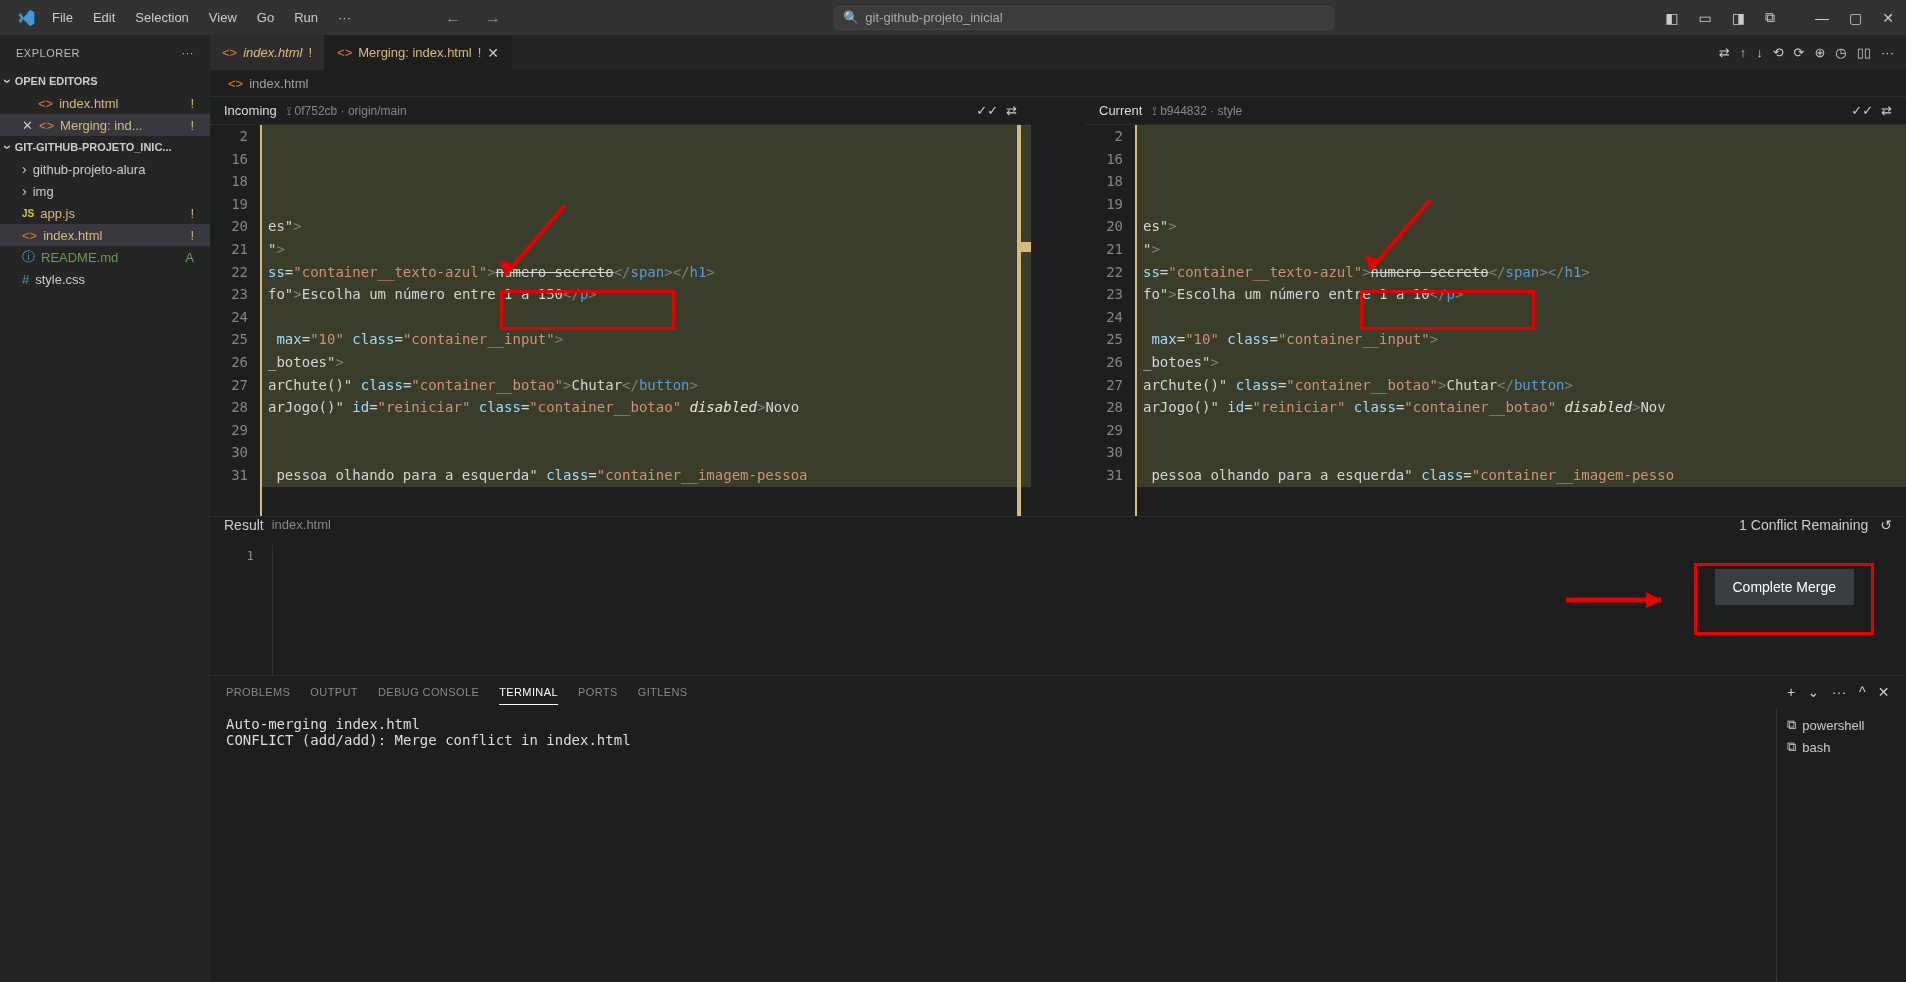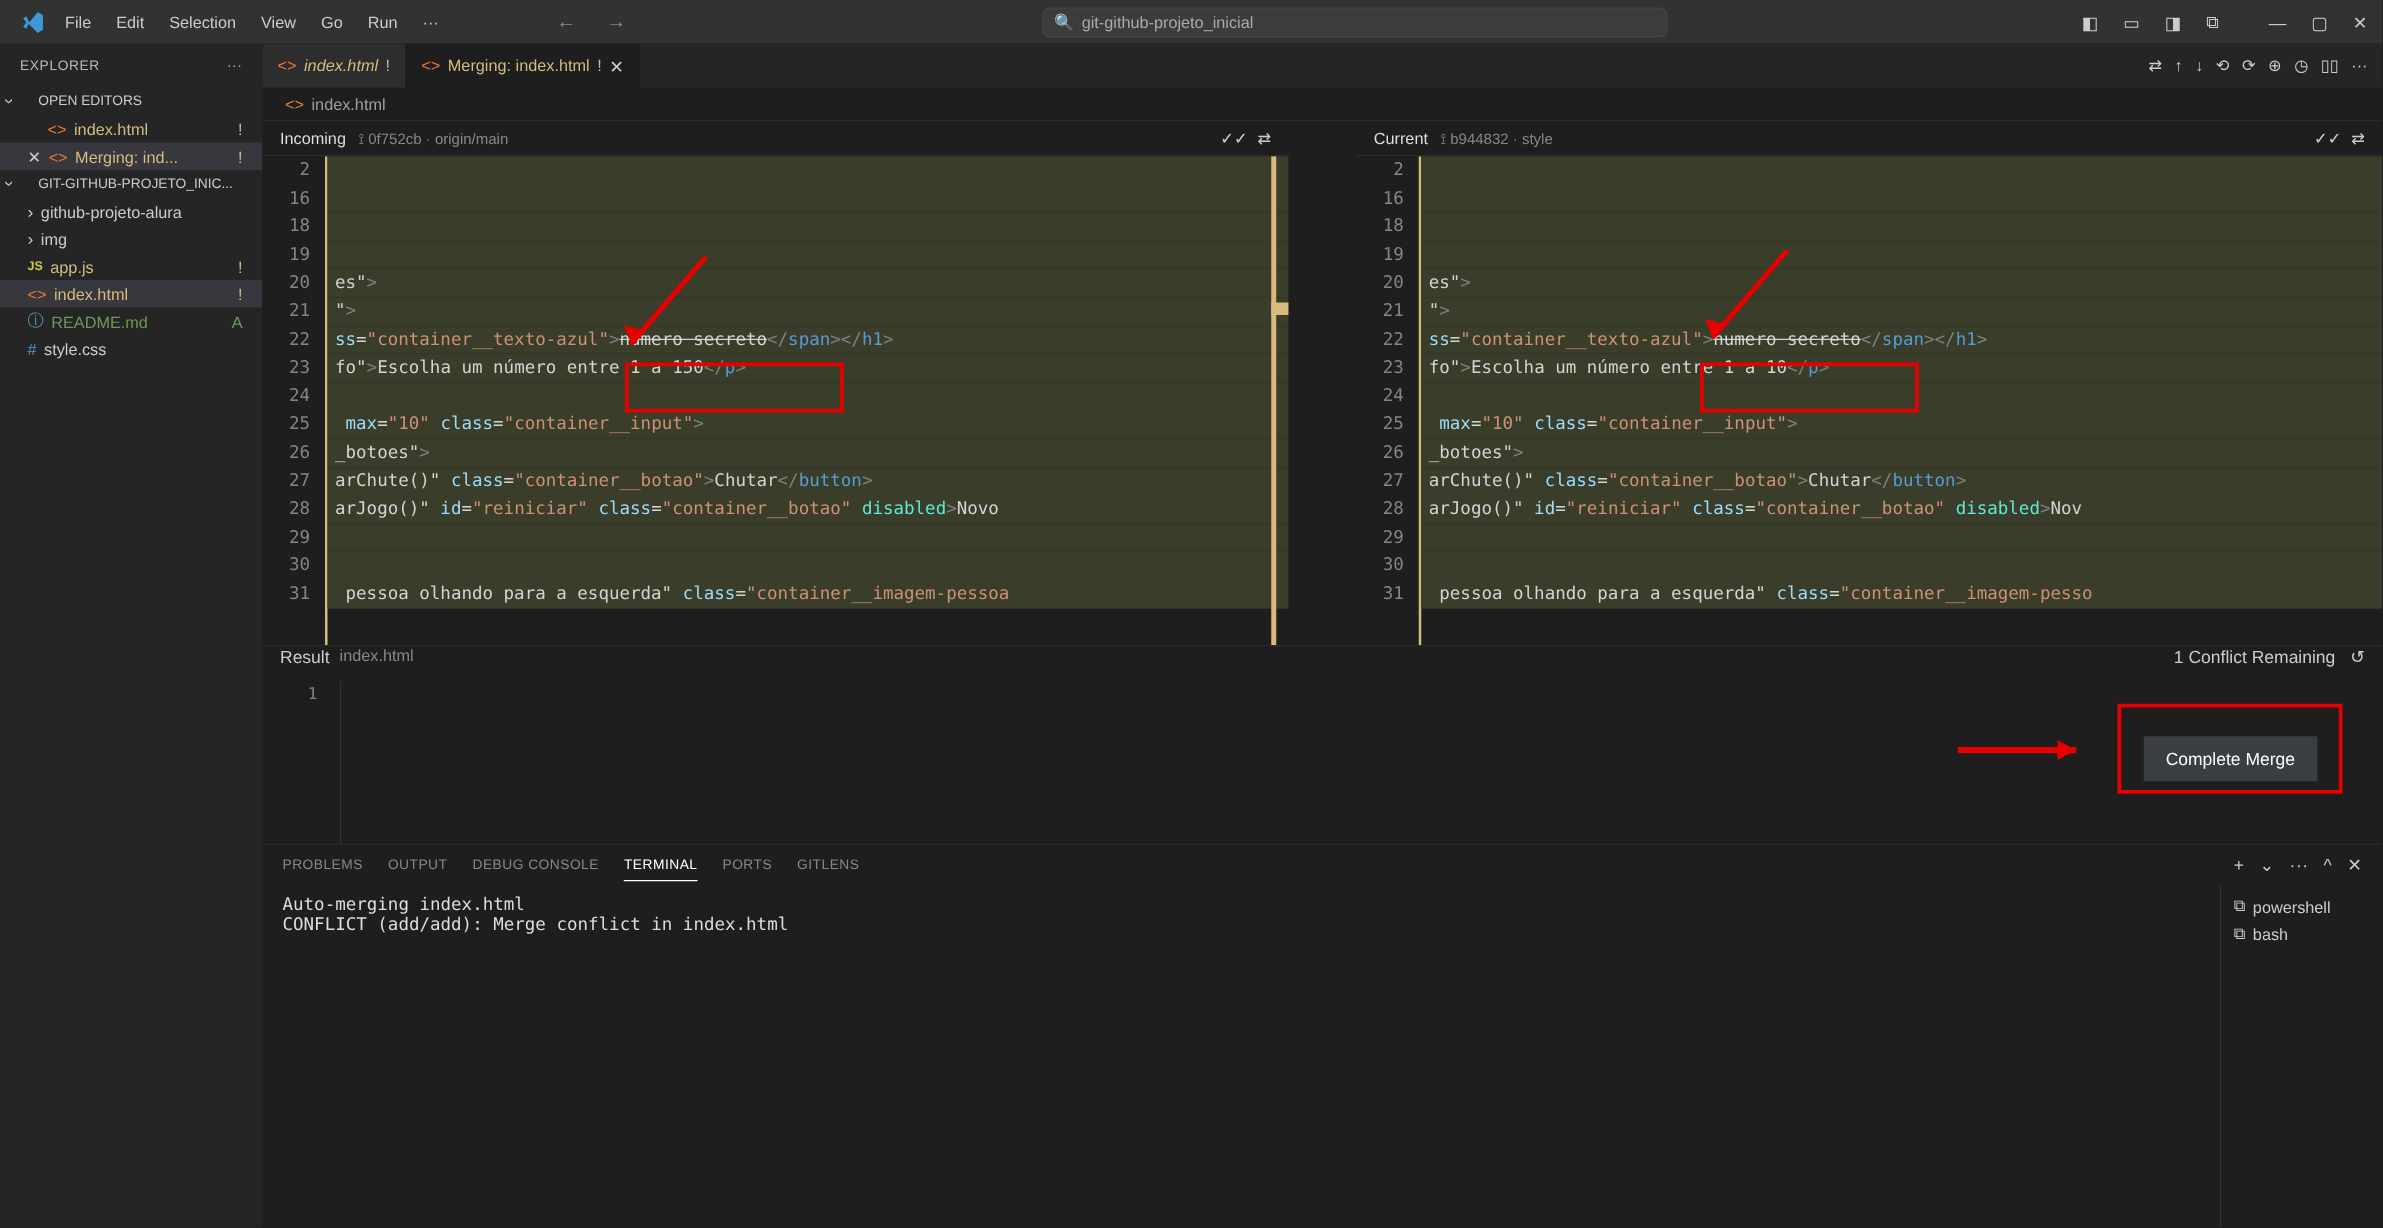--- a/index.html
+++ b/index.html
@@ -16,21 +16,21 @@
 .titlebar .search-box { width: 500px; height: 24px; background: #3c3c3c; border: 1px solid #454545; border-radius: 6px; display: flex; align-items: center; padding: 0 8px; color: #aaa; font-size: 13px; }
 .titlebar .win-controls { display: flex; gap: 12px; align-items: center; }
 .titlebar .win-icon { color: #ccc; font-size: 14px; padding: 4px; }
 
 
 .main { display: flex; height: calc(982px - 35px); }
 
 
 .sidebar { width: 210px; background: #252526; display: flex; flex-direction: column; }
 .sidebar-header { height: 35px; display: flex; align-items: center; justify-content: space-between; padding: 0 16px; font-size: 11px; letter-spacing: 0.5px; color: #bbb; }
-.section-header { display: flex; align-items: center; gap: 20px; padding: 3px 6px; font-size: 11px; font-weight: normal; cursor: pointer; }
+.section-header { display: flex; align-items: center; gap: 4px; padding: 3px 6px; font-size: 11px; font-weight: bold; cursor: pointer; }
 .file-tree { flex: 1; overflow: hidden; }
 .tree-item { display: flex; align-items: center; gap: 6px; padding: 2px 8px 2px 22px; font-size: 13px; cursor: pointer; height: 22px; }
 .tree-item.indent { padding-left: 30px; }
 .tree-item.nested { padding-left: 38px; }
 .tree-item .badge { margin-left: auto; padding-right: 8px; }
 .tree-item.modified { color: #d7ba7d; }
 .tree-item.added { color: #6a9955; }
 .sidebar-footer { }
 .footer-section { padding: 4px 8px; font-size: 11px; font-weight: bold; border-top: 1px solid #3c3c3c; cursor: pointer; display:flex; align-items:center; gap:4px;}
 
@@ -60,37 +60,37 @@
 .code { flex: 1; position: relative; border-left: 2px solid #d7ba7d; }
 .code .line { height: 22.6px; line-height: 22.6px; white-space: pre; padding-left: 6px; }
 .code .line.hl { background: #3a3d29; }
 .pane-divider { width: 4px; background: #1e1e1e; }
 
 
 .s-attr { color: #9cdcfe; }
 .s-val { color: #ce9178; }
 .s-tag { color: #569cd6; }
 .s-txt { color: #d4d4d4; }
-.s-kw { color: #5eead4; }
+.s-kw { color: #e5e5e5; font-style: italic; }
 .s-gray { color: #808080; }
 
 
 .redbox { position: absolute; border: 3px solid #e60000; pointer-events: none; z-index: 50; }
 .redarrow { position: absolute; z-index: 50; }
 
 
 .result-panel { border-top: 1px solid #2a2d2e; }
 .result-header { height: 28px; display: flex; padding: 0 14px; font-size: 14px; }
 .result-header .fname { color: #888; margin-left: 8px; font-size:13px;}
 .result-header .conflicts { margin-left: auto; color: #ccc; }
 .result-body { height: 130px; display: flex; font-family: Consolas, monospace; position: relative; }
 .result-body .gutter2 { width: 62px; text-align: right; color: #858585; padding-right: 18px; }
 .result-body .gutter2 .ln { height: 22px; line-height: 22px; }
 .result-body .rcode { flex: 1; border-left: 1px solid #333; position: relative;}
-.complete-merge { position: absolute; right: 52px; top: 44px; background: #3a3d41; color: #fff; padding: 10px 18px; font-size: 14px; border: none; cursor: pointer; }
+.complete-merge { position: absolute; right: 52px; top: 24px; background: #3a3d41; color: #fff; padding: 10px 18px; font-size: 14px; border: none; cursor: pointer; }
 
 
 .terminal-panel { border-top: 1px solid #2a2d2e; flex: 1; display: flex; flex-direction: column; }
 .term-tabs { height: 32px; display: flex; align-items: center; gap: 20px; padding: 0 16px; font-size: 11px; letter-spacing: 0.4px; color: #888; }
 .term-tab { cursor: pointer; padding: 6px 0; }
 .term-tab.active { color: #fff; border-bottom: 1px solid #fff; }
 .term-tabs .right { margin-left: auto; display: flex; gap: 12px; color: #ccc; font-size: 14px; }
 .term-body { flex: 1; display: flex; }
 .term-output { flex: 1; padding: 8px 16px; font-family: Consolas, monospace; font-size: 14px; color: #ddd; }
 .term-sidebar { width: 130px; border-left: 1px solid #333; padding: 6px 10px; font-size: 13px; }

